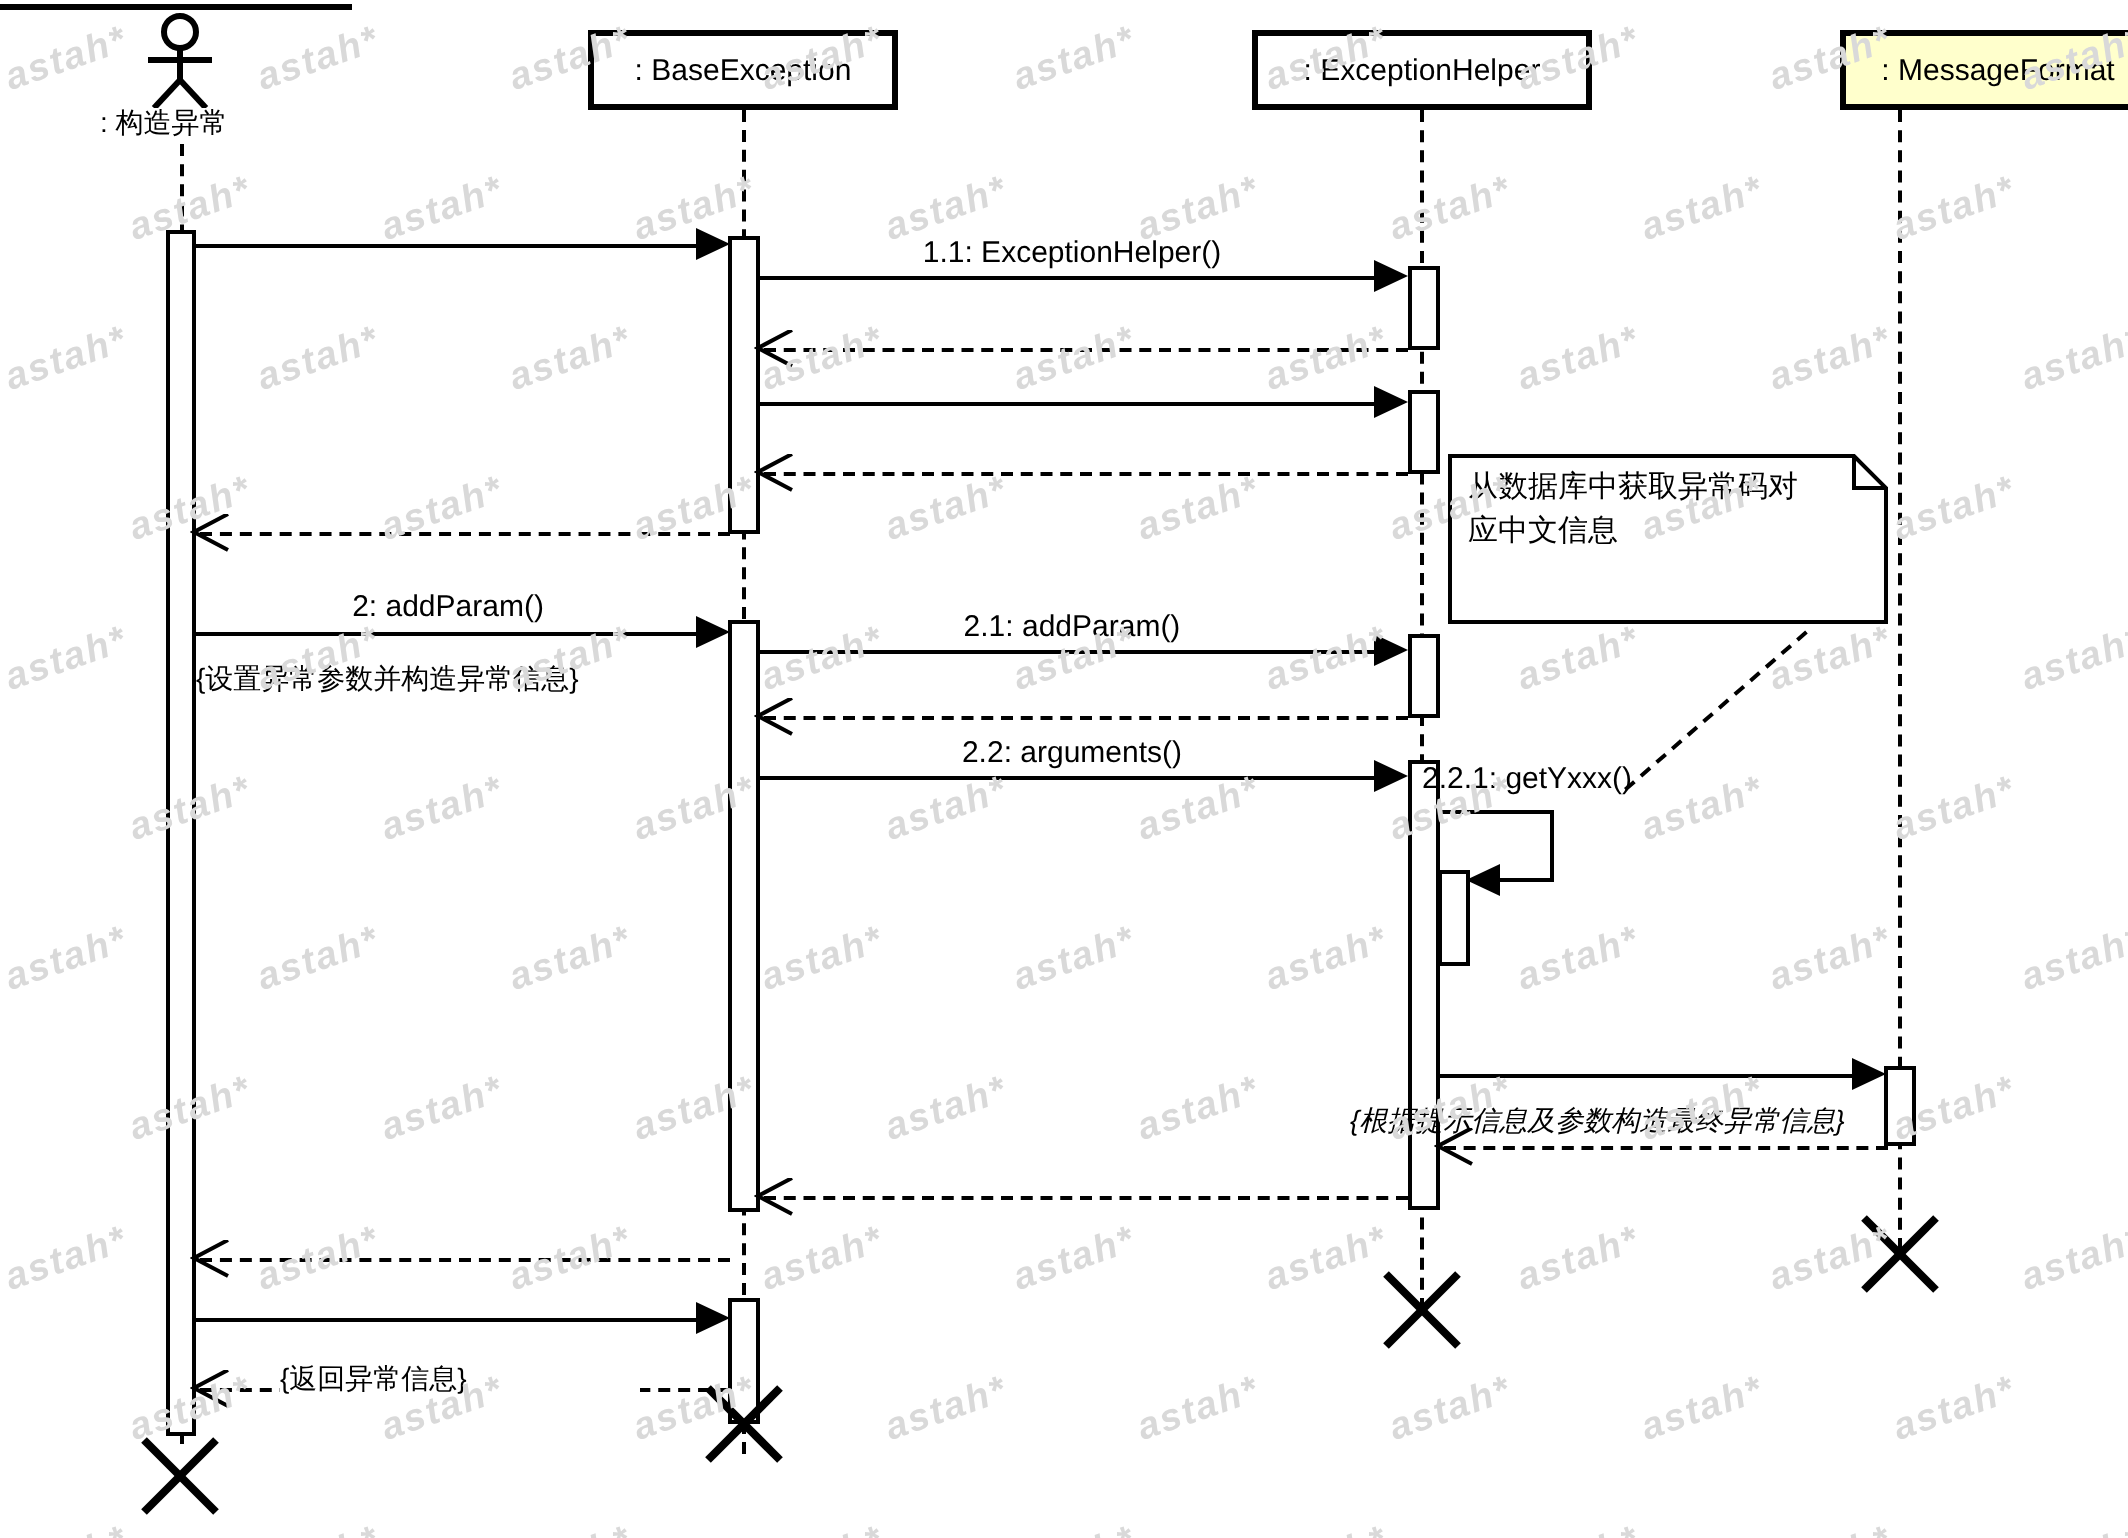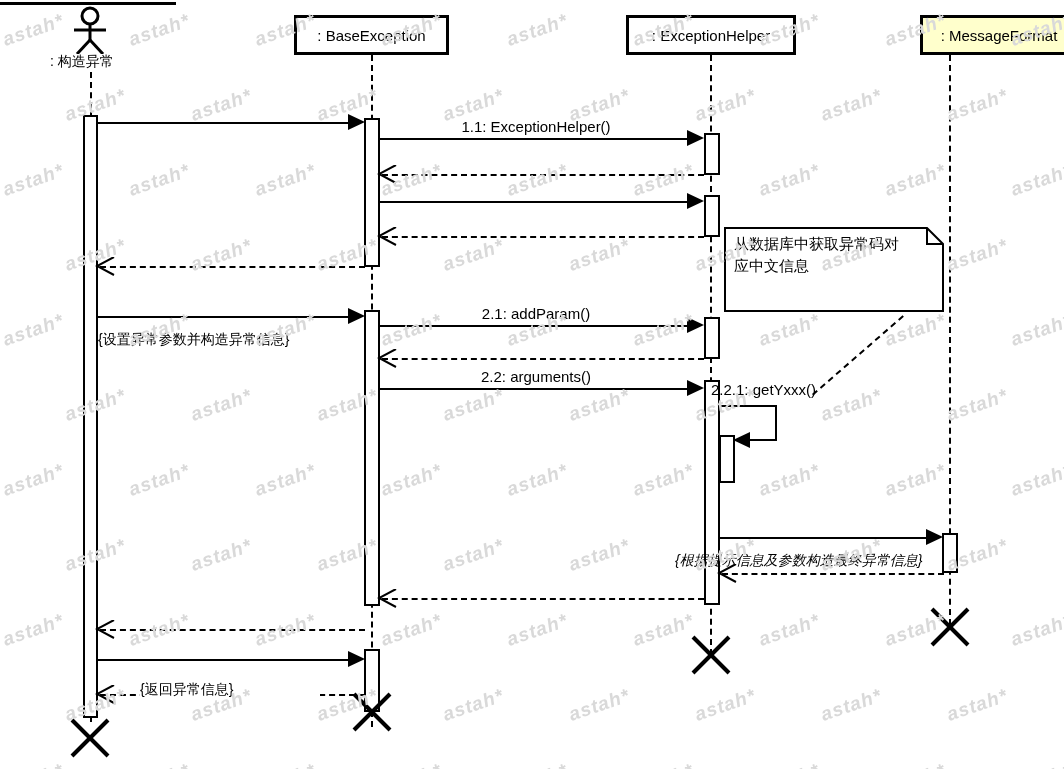--- a/index.html
+++ b/index.html
@@ -231,20 +231,21 @@
       </svg>
   </div>
 
   <div class="msg-line ret" style="left:100px; top:266px; width:265px;"></div>
   <div class="openarrow" style="left:95px; top:257px;">
     <svg width="20" height="20">
         <polyline points="19,0 2,9 19,18" fill="none" stroke="#000" stroke-width="2"></polyline>
       </svg>
   </div>
 
+  <div class="msg-label" style="left:98px; top:295px; width:252px;">2: addParam()</div>
   <div class="msg-line" style="left:98px; top:316px; width:252px;"></div>
   <div class="arrowhead" style="left:348px; top:308px;"></div>
   <div class="msg-note" style="left:98px; top:331px; width:255px;">{设置异常参数并构造异常信息}</div>
 
   <div class="msg-label" style="left:381px; top:305px; width:310px;">2.1: addParam()</div>
   <div class="msg-line" style="left:380px; top:325px; width:308px;"></div>
   <div class="arrowhead" style="left:687px; top:317px;"></div>
 
   <div class="msg-line ret" style="left:382px; top:358px; width:322px;"></div>
   <div class="openarrow" style="left:377px; top:349px;">

